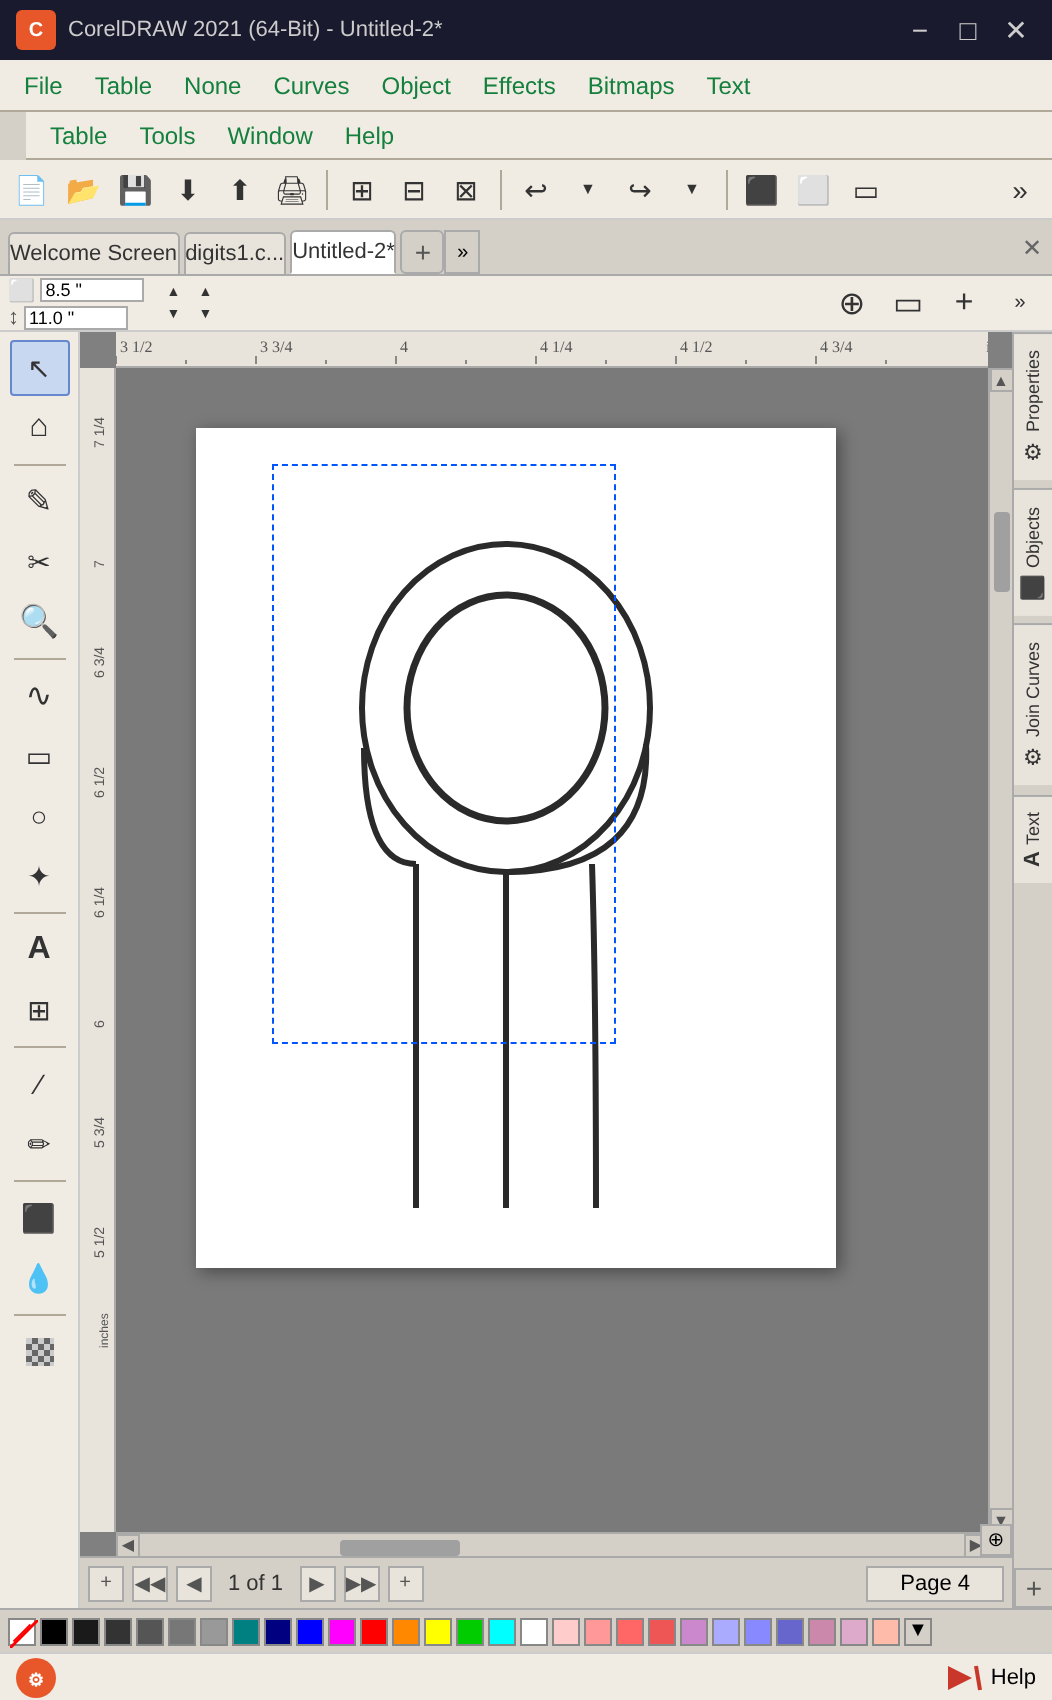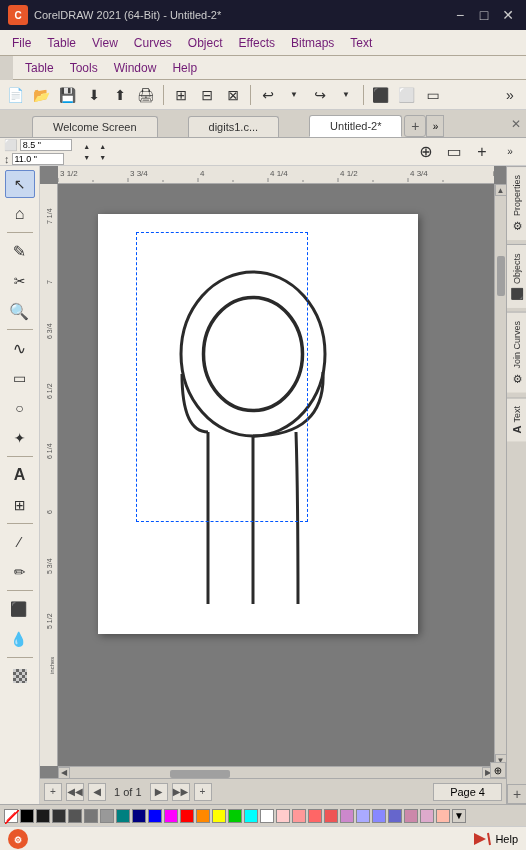--- a/index.html
+++ b/index.html
@@ -8,21 +8,21 @@
     
     #title-bar { background: #1a1a2e; display: flex; align-items: center; justify-content: space-between; height: 30px; padding: 0 8px; color: white; }
     #title-bar-left { display: flex; align-items: center; gap: 6px; }
     #title-bar-logo { width: 20px; height: 20px; background: #e8572a; border-radius: 3px; display: flex; align-items: center; justify-content: center; color: white; font-weight: bold; font-size: 10px; }
     #title-bar-text { font-size: 11px; color: #ccc; }
     #title-bar-controls { display: flex; gap: 4px; }
     .title-btn { width: 20px; height: 18px; background: transparent; border: none; color: #ccc; cursor: pointer; display: flex; align-items: center; justify-content: center; font-size: 14px; }
 
     
     #menu-bar { background: #f0ece4; height: 26px; display: flex; align-items: center; padding: 0 4px; border-bottom: 1px solid #b0a898; }
-    .menu-item { padding: 3px 8px; cursor: pointer; font-size: 12px; color: #701a75; }
+    .menu-item { padding: 3px 8px; cursor: pointer; font-size: 12px; color: #15803d; }
 
     
     #menu-bar2 { background: #f0ece4; height: 24px; display: flex; align-items: center; padding: 0 4px; border-bottom: 1px solid #b0a898; margin-left: 13px; }
 
     
     #toolbar1 { background: #f0ece4; height: 30px; display: flex; align-items: center; padding: 0 4px; border-bottom: 1px solid #ccc; gap: 2px; }
     .tb-btn { width: 24px; height: 24px; border: 1px solid transparent; background: transparent; cursor: pointer; display: flex; align-items: center; justify-content: center; font-size: 14px; color: #333; border-radius: 2px; }
     .tb-sep { width: 1px; height: 20px; background: #b0a898; margin: 0 3px; }
 
     
@@ -33,21 +33,21 @@
     .size-row { display: flex; align-items: center; gap: 2px; font-size: 10px; }
     
     
     #left-toolbar { width: 40px; background: #f0ece4; border-right: 1px solid #ccc; display: flex; flex-direction: column; align-items: center; padding: 4px 2px; gap: 2px; }
     .lt-btn { width: 30px; height: 28px; border: 1px solid transparent; background: transparent; cursor: pointer; display: flex; align-items: center; justify-content: center; font-size: 14px; color: #333; border-radius: 2px; }
     .lt-btn.active { background: #c8d8f0; border-color: #6688cc; }
     .lt-sep { width: 26px; height: 1px; background: #b0a898; margin: 2px 0; }
 
     
     #canvas-container { flex: 1; background: #808080; position: relative; overflow: hidden; }
-    #ruler-top { height: 18px; background: #e8e4dc; border-bottom: 1px solid #aaa; display: flex; align-items: flex-end; padding-bottom: 1px; overflow: hidden; }
+    #ruler-top { height: 18px; background: #e8e4dc; border-bottom: 1px solid #aaa; display: flex; align-items: flex-end; padding-bottom: 1px; overflow: hidden; font-family: Liberation Serif, serif; }
     #ruler-left { width: 18px; background: #e8e4dc; border-right: 1px solid #aaa; position: absolute; top: 18px; left: 0; bottom: 18px; overflow: hidden; }
     #canvas-scroll-area { position: absolute; top: 18px; left: 18px; right: 12px; bottom: 12px; overflow: hidden; background: #7a7a7a; }
     #canvas-page { position: absolute; top: 30px; left: 40px; width: 320px; height: 420px; background: white; box-shadow: 2px 2px 8px rgba(0,0,0,0.4); }
     
     
     #selection-box { position: absolute; top: 50px; left: 80px; width: 170px; height: 290px; border: 1px dashed #0000ff; pointer-events: none; }
     
     
     #digit-canvas { position: absolute; top: 30px; left: 40px; width: 320px; height: 420px; }
 
@@ -55,21 +55,21 @@
     #right-panel { width: 20px; background: #e8e4dc; border-left: 1px solid #ccc; display: flex; flex-direction: column; }
 
     
     #hscroll { position: absolute; bottom: 0; left: 18px; right: 12px; height: 12px; background: #d4d0c8; border-top: 1px solid #aaa; display: flex; align-items: center; }
     #vscroll { position: absolute; top: 18px; right: 0; width: 12px; bottom: 12px; background: #d4d0c8; border-left: 1px solid #aaa; display: flex; flex-direction: column; align-items: center; }
     .scroll-thumb { background: #a0a0a0; border-radius: 2px; }
     .scroll-arrow { width: 12px; height: 12px; background: #d4d0c8; border: 1px solid #aaa; display: flex; align-items: center; justify-content: center; font-size: 8px; cursor: pointer; color: #555; }
 
     
     #tabs-row { background: #d4d0c8; height: 28px; display: flex; align-items: flex-end; padding: 0 40px 0 4px; border-bottom: 1px solid #aaa; position: relative; }
-    .tab { padding: 4px 20px; background: #e8e4dc; border: 1px solid #aaa; border-bottom: none; cursor: pointer; font-size: 11px; color: #333; margin-right: 2px; border-radius: 3px 3px 0 0; margin-left: 28px; }
+    .tab { padding: 4px 0; background: #e8e4dc; border: 1px solid #aaa; border-bottom: none; cursor: pointer; font-size: 11px; color: #333; margin-right: 2px; border-radius: 3px 3px 0 0; }
     .tab.active { background: white; border-bottom: 1px solid white; z-index: 1; }
     #tab-add { width: 22px; height: 22px; background: #d4d0c8; border: 1px solid #aaa; border-radius: 3px; display: flex; align-items: center; justify-content: center; cursor: pointer; font-size: 14px; color: #555; }
     #tab-overflow { width: 18px; height: 22px; background: #d4d0c8; border: 1px solid #aaa; display: flex; align-items: center; justify-content: center; cursor: pointer; font-size: 10px; }
     #tab-close { position: absolute; right: 0; top: 4px; width: 20px; height: 20px; display: flex; align-items: center; justify-content: center; cursor: pointer; font-size: 12px; color: #666; }
     .side-tab { writing-mode: vertical-lr; transform: rotate(180deg); padding: 8px 3px; font-size: 10px; cursor: pointer; color: #333; background: #e8e4dc; border-bottom: 1px solid #aaa; display: flex; align-items: center; gap: 3px; }
 
     
     #page-nav { background: #d4d0c8; height: 26px; display: flex; align-items: center; padding: 0 4px; border-top: 1px solid #aaa; gap: 4px; }
     .nav-btn { width: 18px; height: 18px; background: #e8e4dc; border: 1px solid #aaa; display: flex; align-items: center; justify-content: center; cursor: pointer; font-size: 10px; color: #555; }
     #page-tab { background: #e8e4dc; border: 1px solid #aaa; padding: 2px 16px; font-size: 11px; cursor: pointer; }
@@ -107,21 +107,21 @@
     <div id="title-bar-controls">
       <button class="title-btn">−</button>
       <button class="title-btn">□</button>
       <button class="title-btn close">✕</button>
     </div>
   </div>
 
   <div id="menu-bar">
     <span class="menu-item">File</span>
     <span class="menu-item">Table</span>
-    <span class="menu-item">View</span>
+    <span class="menu-item">None</span>
     <span class="menu-item">Curves</span>
     <span class="menu-item">Object</span>
     <span class="menu-item">Effects</span>
     <span class="menu-item">Bitmaps</span>
     <span class="menu-item">Text</span>
   </div>
 
   <div id="menu-bar2">
     <span class="menu-item">Table</span>
     <span class="menu-item">Tools</span>

